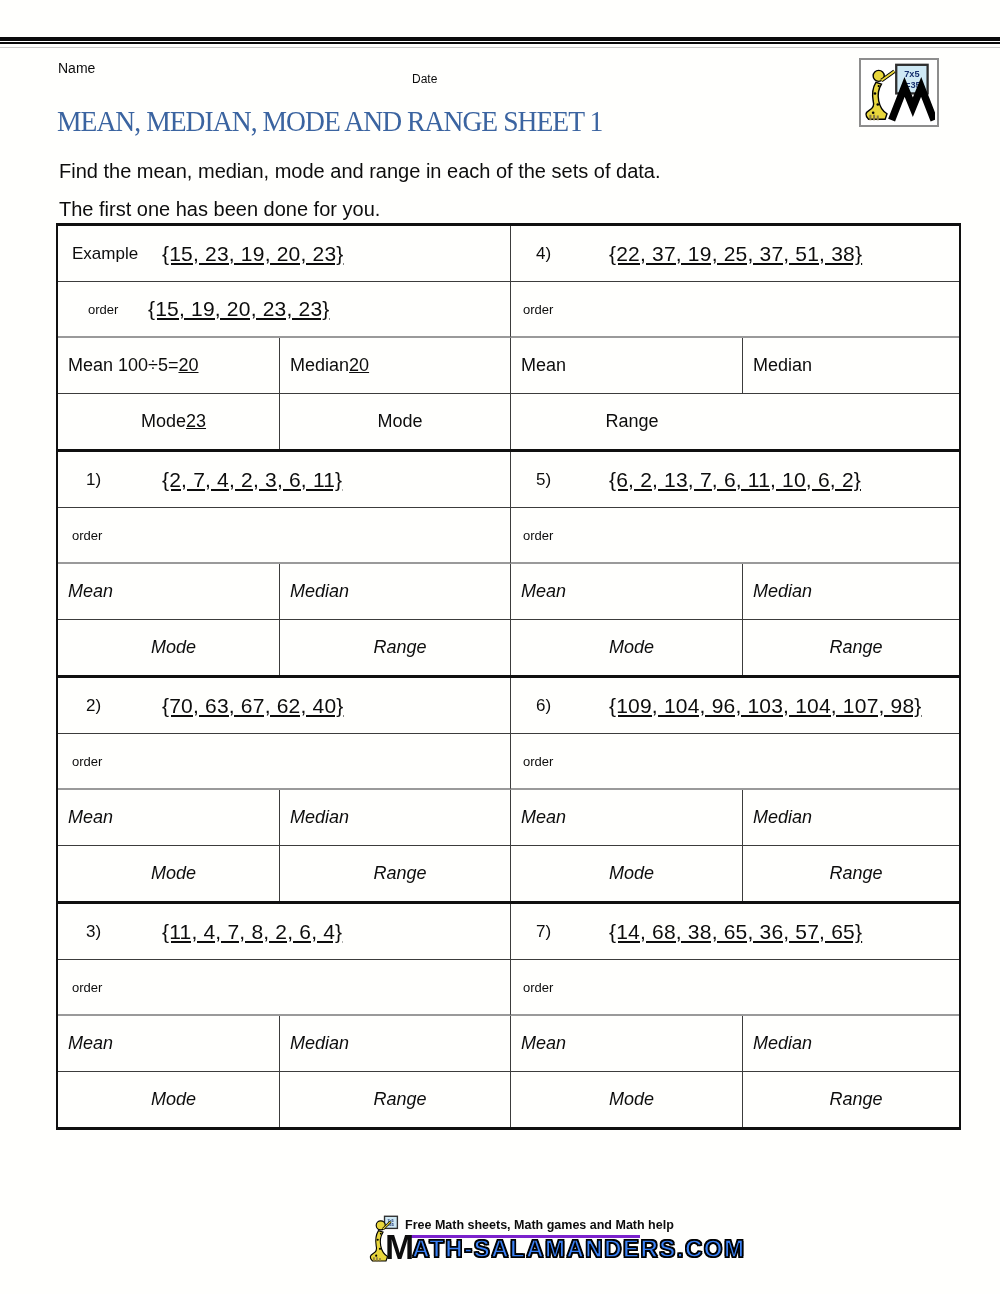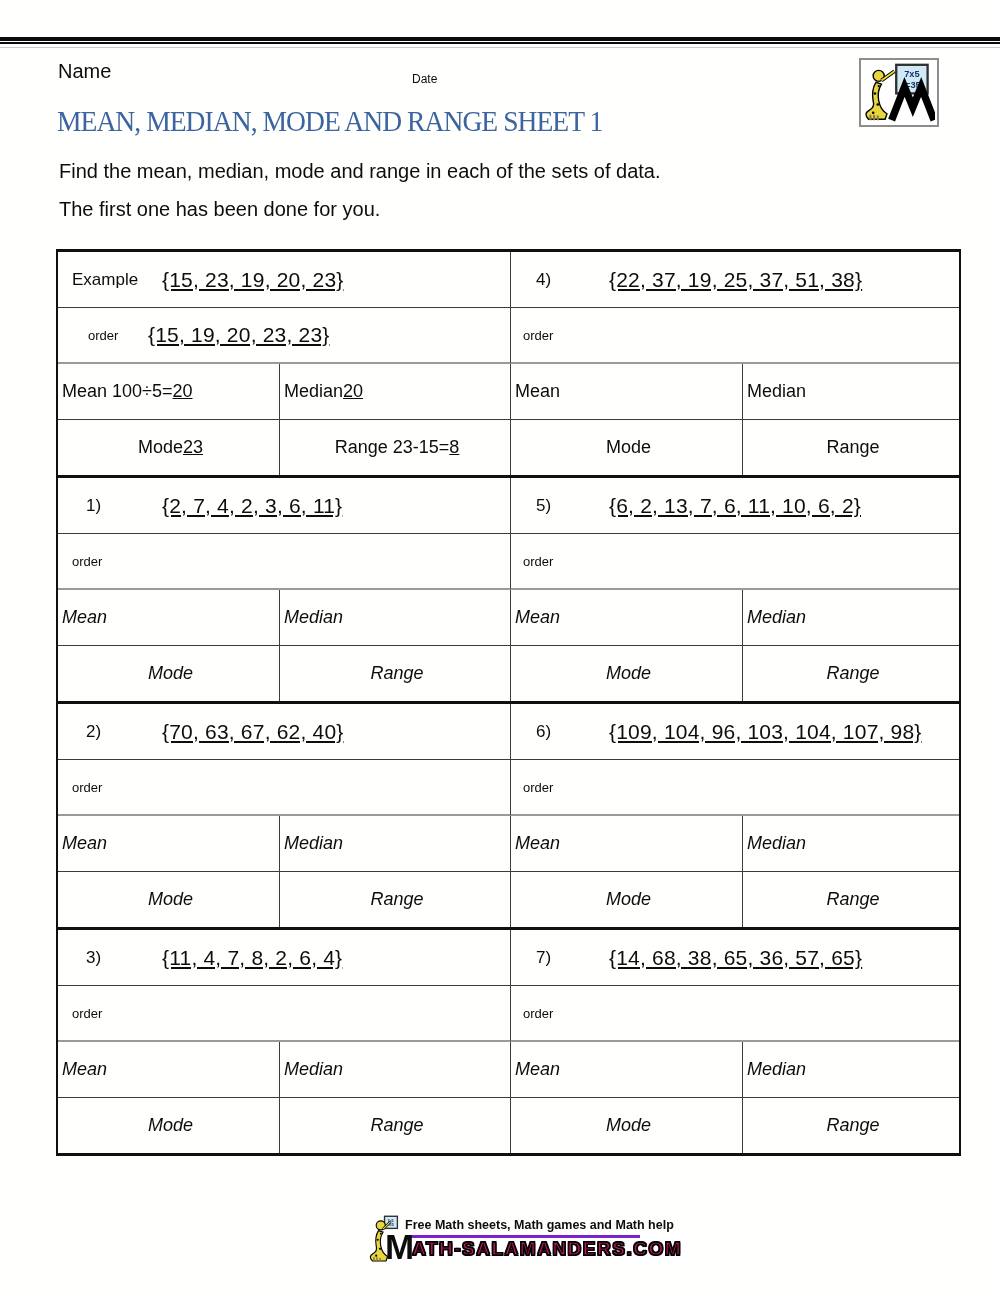--- a/index.html
+++ b/index.html
@@ -10,21 +10,21 @@
     overflow:hidden;
   }
   
   .topbar{
     position:absolute;left:0;top:37px;width:1000px;height:1px;
     background:#fff;border-top:4px solid #0b0b0b;border-bottom:2px solid #0b0b0b;
   }
   .topbar-sub{
     position:absolute;left:0;top:47px;width:1000px;height:1px;background:#c9c9c9;
   }
-  .name-label{position:absolute;left:58px;top:60px;font-size:20px;}
+  .name-label{position:absolute;left:58px;top:60px;font-size:14px;}
   .date-label{position:absolute;left:412px;top:72px;font-size:12px;}
 
   
   .logo-box{
     position:absolute;left:859px;top:58px;width:80px;height:69px;
     border:2px solid #8d8d8d;background:#fff;
     display:flex;align-items:center;justify-content:center;box-sizing:border-box;
   }
 
   .page-title{
@@ -34,21 +34,21 @@
     transform:scaleX(0.95);transform-origin:left center;
   }
   .instr{
     position:absolute;left:59px;font-size:20px;white-space:nowrap;
   }
   .instr-1{top:160px;}
   .instr-2{top:198px;}
 
   
   .worksheet{
-    position:absolute;left:56px;top:249px;width:905px;box-sizing:border-box;
+    position:absolute;left:56px;top:223px;width:905px;box-sizing:border-box;
     border:2px solid #101010;border-top-width:3px;border-bottom-width:3px;
     background:#fffffd;
   }
   .block{
     display:grid;
     grid-template-columns:222px 231px 232px 216px;
     grid-template-rows:56px 56px 56px 55px;
   }
   .block:not(:last-child){border-bottom:3px solid #101010;}
   .cell{
@@ -60,33 +60,33 @@
   .cell.lastrow{border-bottom:none;justify-content:center;}
   .cell.order-row{border-bottom:2px solid #9a9a9a;}
   .span2{grid-column:span 2;}
   .blk-label{flex:0 0 104px;padding-left:14px;font-size:17px;box-sizing:border-box;}
   .blk-label.num{padding-left:28px;}
   .blk-label.rhalf{flex:0 0 98px;padding-left:25px;}
   .set{flex:1;text-align:left;font-size:21px;padding-right:18px;letter-spacing:0.2px;text-decoration:underline;}
   .order-label{font-size:13px;padding-left:14px;flex:0 0 90px;box-sizing:border-box;}
   .order-label.exord{padding-left:30px;}
   .order-label.rhalf{padding-left:12px;}
-  .stat{padding-left:4px;font-size:18px;}
+  .stat{padding-left:10px;font-size:18px;}
   .block.italic-stats .stat{font-style:italic;}
   .u{text-decoration:underline;}
 
   
   .footer{position:absolute;left:356px;top:1208px;width:330px;height:72px;}
   .f-logo{position:absolute;left:2px;top:6px;}
   .f-tagline{position:absolute;left:49px;top:10px;font-size:12.5px;font-weight:bold;white-space:nowrap;}
   .f-line{position:absolute;left:52px;top:27px;width:232px;height:3px;}
   .f-word{position:absolute;left:29px;top:24px;display:flex;align-items:flex-end;white-space:nowrap;}
   .big-m{font-weight:800;font-size:35px;line-height:30px;letter-spacing:-2px;}
   .site{
-    font-weight:800;font-size:19px;line-height:26px;letter-spacing:1.5px;color:#be185d;
+    font-weight:800;font-size:24px;line-height:26px;letter-spacing:1.5px;color:#3b82f6;
     -webkit-text-stroke:1.3px #000;
     text-shadow:-1px -1px 0 #000,1px -1px 0 #000,-1px 1px 0 #000,1px 1px 0 #000;
     text-align:right;
   }
 </style>
 </head>
 <body>
 
 <div class="topbar"></div>
 <div class="topbar-sub"></div>
@@ -146,24 +146,20 @@
     </div>
     <div class="cell stat">
         <span>Mean</span>
       </div>
     <div class="cell stat lastcol">
         <span>Median</span>
       </div>
     <div class="cell stat lastrow">
       <span>Mode </span>
         <span class="u">23</span>
-    </div>
-    <div class="cell stat lastrow">
-      <span>Range 23-15=</span>
-        <span class="u">8</span>
     </div>
     <div class="cell stat lastrow">
         <span>Mode</span>
       </div>
     <div class="cell stat lastrow lastcol">
         <span>Range</span>
       </div>
   </div>
 
   <div class="block italic-stats">

